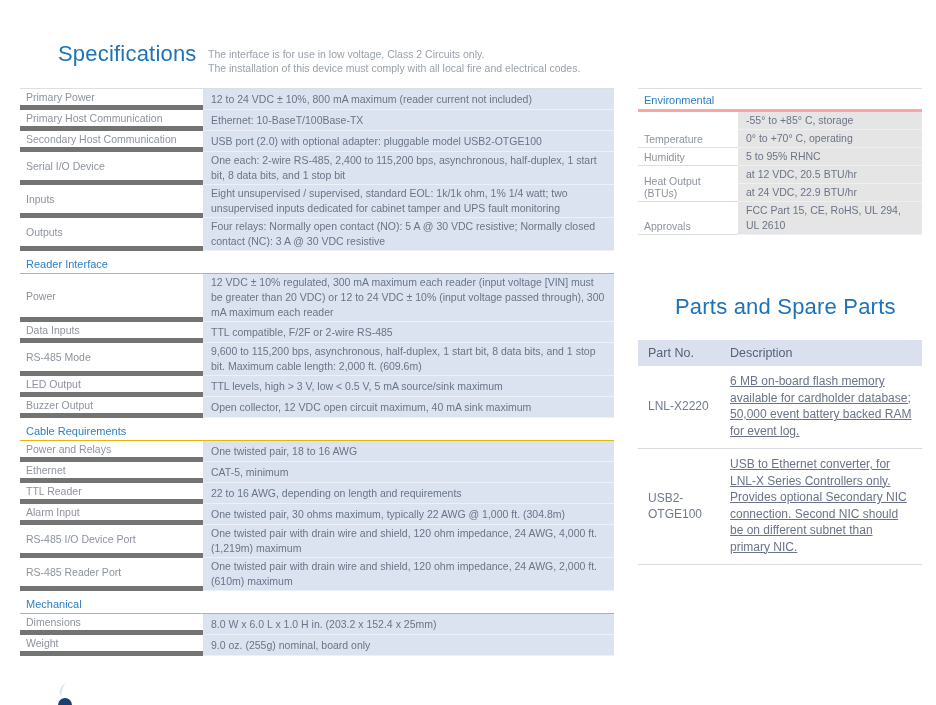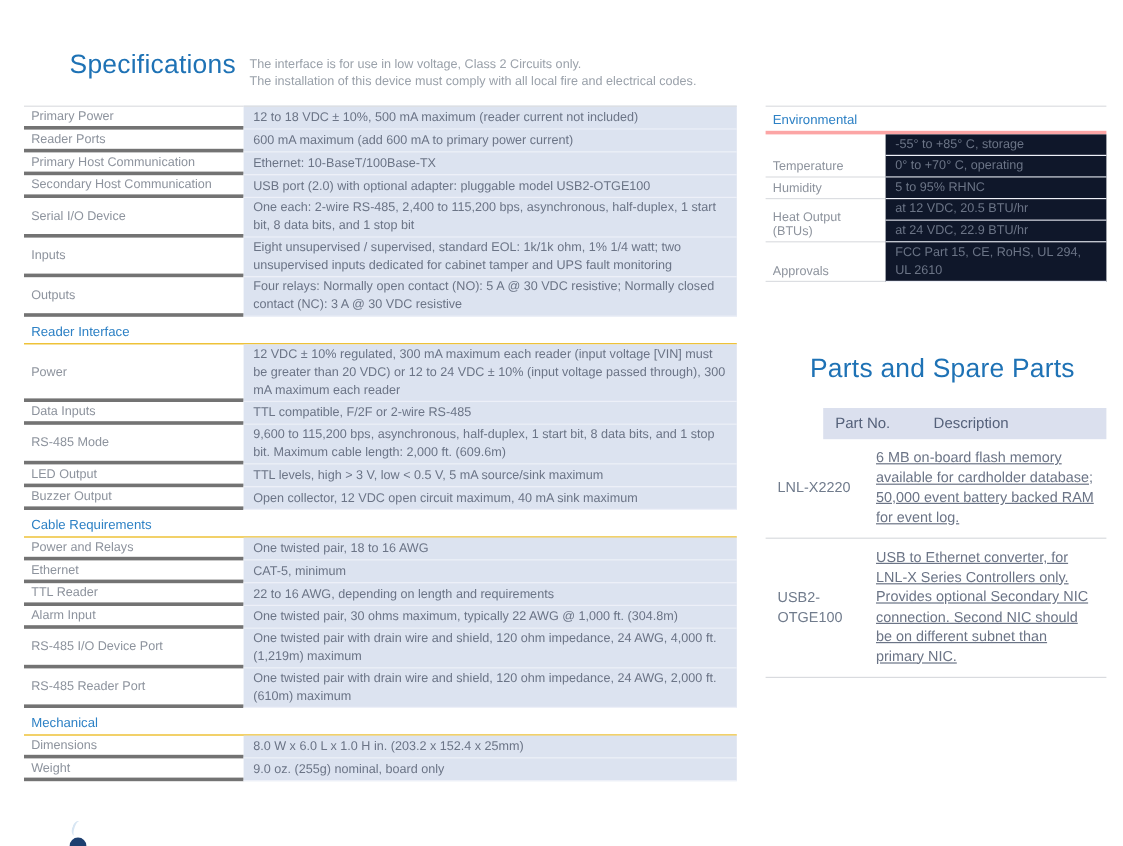--- a/index.html
+++ b/index.html
@@ -11,42 +11,42 @@
   #parts-title { left:637px; top:294px; }
 
   .note { position:absolute; left:208px; top:48px; font-size:10.5px; line-height:13.5px; color:#9aa1aa; }
 
   
   #spec-table { position:absolute; left:20px; top:88px; width:594px; }
   .spec-row { display:flex; align-items:stretch; }
   #spec-table > .spec-row:first-child .spec-label,
   #spec-table > .spec-row:first-child .spec-value { border-top:1px solid #dcdee2; }
   .spec-label { width:183px; font-size:10.5px; color:#8d939d; padding:2px 6px 2px 6px;
-    display:flex; align-items:center; border-bottom:3px solid #737373; }
+    display:flex; align-items:center; border-bottom:5px solid #737373; }
   .spec-value { flex:1; background:#dce3f0; font-size:10.5px; line-height:15px; color:#6b7486;
     padding:1px 8px; display:flex; align-items:center; border-bottom:1px solid #edf0f8; min-height:16px; }
   .section-head { font-size:11px; color:#2d81c5; padding:5px 6px 3px 6px; margin-top:2px;
     border-bottom:1px solid #eab308; }
 
   
   #env-section { position:absolute; left:638px; top:88px; width:284px; }
   .env-head { font-size:11px; color:#2d81c5; padding:5px 6px 3px 6px;
     border-top:1px solid #dcdee2; border-bottom:3px solid #fca5a5; }
   .env-row { display:flex; align-items:flex-end; }
   .env-label { width:100px; font-size:10.5px; color:#8d939d; padding:2px 4px 2px 6px;
     display:flex; align-items:center; border-bottom:1px solid #dcdee2; }
   .env-values { flex:1; display:flex; flex-direction:column; }
-  .env-value { background:#0f172a; font-size:10.5px; line-height:15px; color:#6b7486;
+  .env-value { background:#e5e5e5; font-size:10.5px; line-height:15px; color:#6b7486;
     padding:1px 8px; min-height:16.5px; display:flex; align-items:center;
     border-bottom:1px solid #edf0f8; }
 
   
   #parts-table { position:absolute; left:638px; top:340px; width:284px; }
   .parts-head { display:flex; background:#dbe0ee; color:#55617a; font-size:12.5px;
-    padding:6px 10px 6px 10px;margin-left:48px; }
+    padding:6px 10px 6px 10px; }
   .parts-head .col-part { width:82px; }
   .parts-row { display:flex; border-bottom:1px solid #d9dbdf; padding:7px 10px 9px 10px; }
   .part-no { width:82px; padding-right:6px; font-size:12px; color:#707b8c;
     display:flex; align-items:center; line-height:16px; }
   .part-desc { flex:1; font-size:12px; line-height:16.5px; color:#6b7486;text-decoration:underline; }
 
   
   .logo-wisp { position:absolute; left:60px; top:684px; width:8px; height:13px;
     border-left:2px solid #d8e6f3; border-radius:50%; transform:rotate(18deg); }
   .logo-dot { position:absolute; left:58px; top:698px; width:14px; height:14px;
@@ -58,25 +58,21 @@
 <h1 class="page-title" id="spec-title">Specifications</h1>
 
 <div class="note">
   <div>The interface is for use in low voltage, Class 2 Circuits only.</div>
   <div>The installation of this device must comply with all local fire and electrical codes.</div>
 </div>
 
 <div id="spec-table">
     <div class="spec-row">
       <div class="spec-label">Primary Power</div>
-      <div class="spec-value">12 to 18 VDC ± 10%, 500 mA maximum (reader current not included)</div>
-    </div>
-    <div class="spec-row">
-      <div class="spec-label">Reader Ports</div>
-      <div class="spec-value">600 mA maximum (add 600 mA to primary power current)</div>
+      <div class="spec-value">12 to 24 VDC ± 10%, 800 mA maximum (reader current not included)</div>
     </div>
     <div class="spec-row">
       <div class="spec-label">Primary Host Communication</div>
       <div class="spec-value">Ethernet: 10-BaseT/100Base-TX</div>
     </div>
     <div class="spec-row">
       <div class="spec-label">Secondary Host Communication</div>
       <div class="spec-value">USB port (2.0) with optional adapter: pluggable model USB2-OTGE100</div>
     </div>
     <div class="spec-row">

